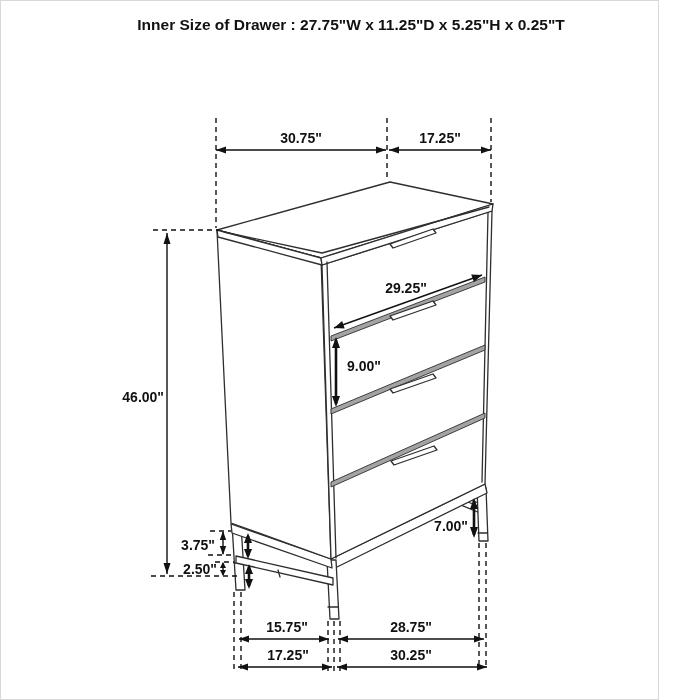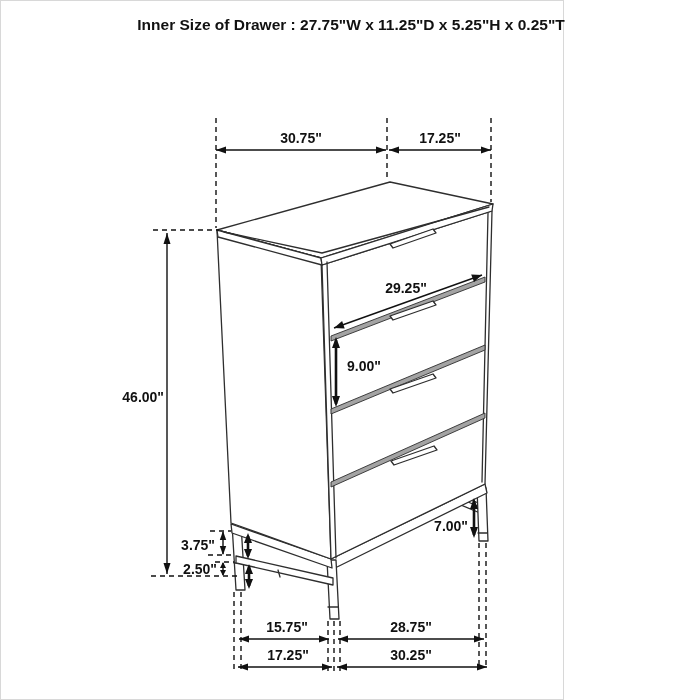--- a/index.html
+++ b/index.html
@@ -1,18 +1,18 @@
 <!DOCTYPE html>
 <html><head>
 <meta charset="utf-8">
 <style>
   html,body{margin:0;padding:0;background:#fff;}
   .canvas{
     position:relative;
-    width:564px;height:700px;
+    width:659px;height:700px;
     background:#ffffff;
     border:1px solid #d8d8d8;
     box-sizing:border-box;
     font-family:"Liberation Sans", sans-serif;
   }
   svg{display:block;}
   .outline{stroke:#2e2e2e;stroke-width:1.3;fill:none;stroke-linejoin:round;stroke-linecap:round;}
   .face{stroke:#2e2e2e;stroke-width:1.3;fill:#ffffff;stroke-linejoin:round;}
   .shade{stroke:#2e2e2e;stroke-width:0.9;fill:#a3a3a3;stroke-linejoin:round;}
   .dim{stroke:#111111;stroke-width:1.4;fill:none;}

